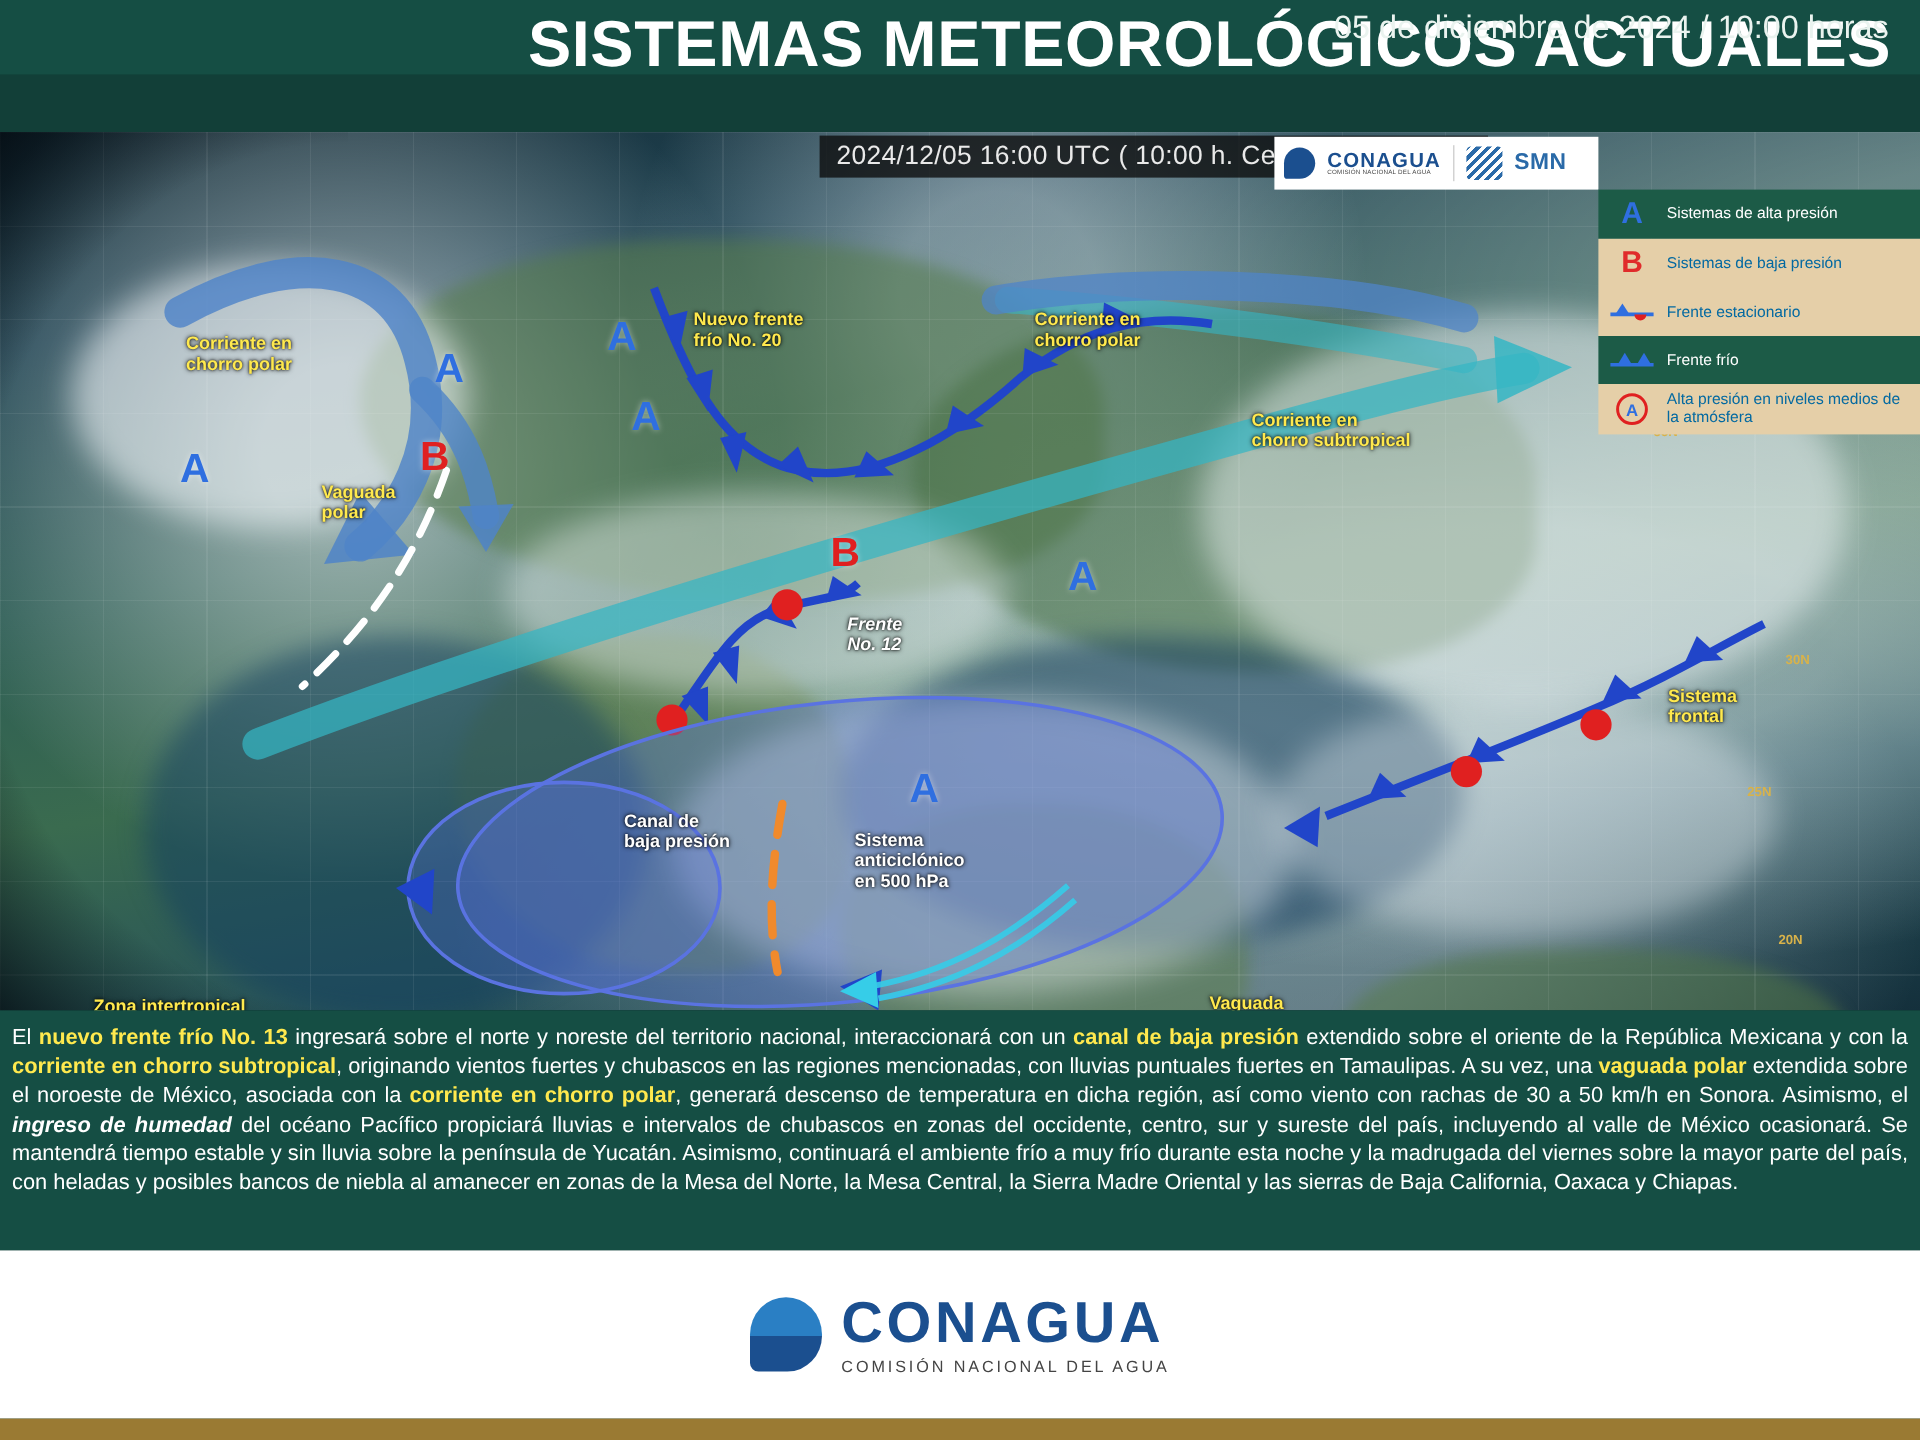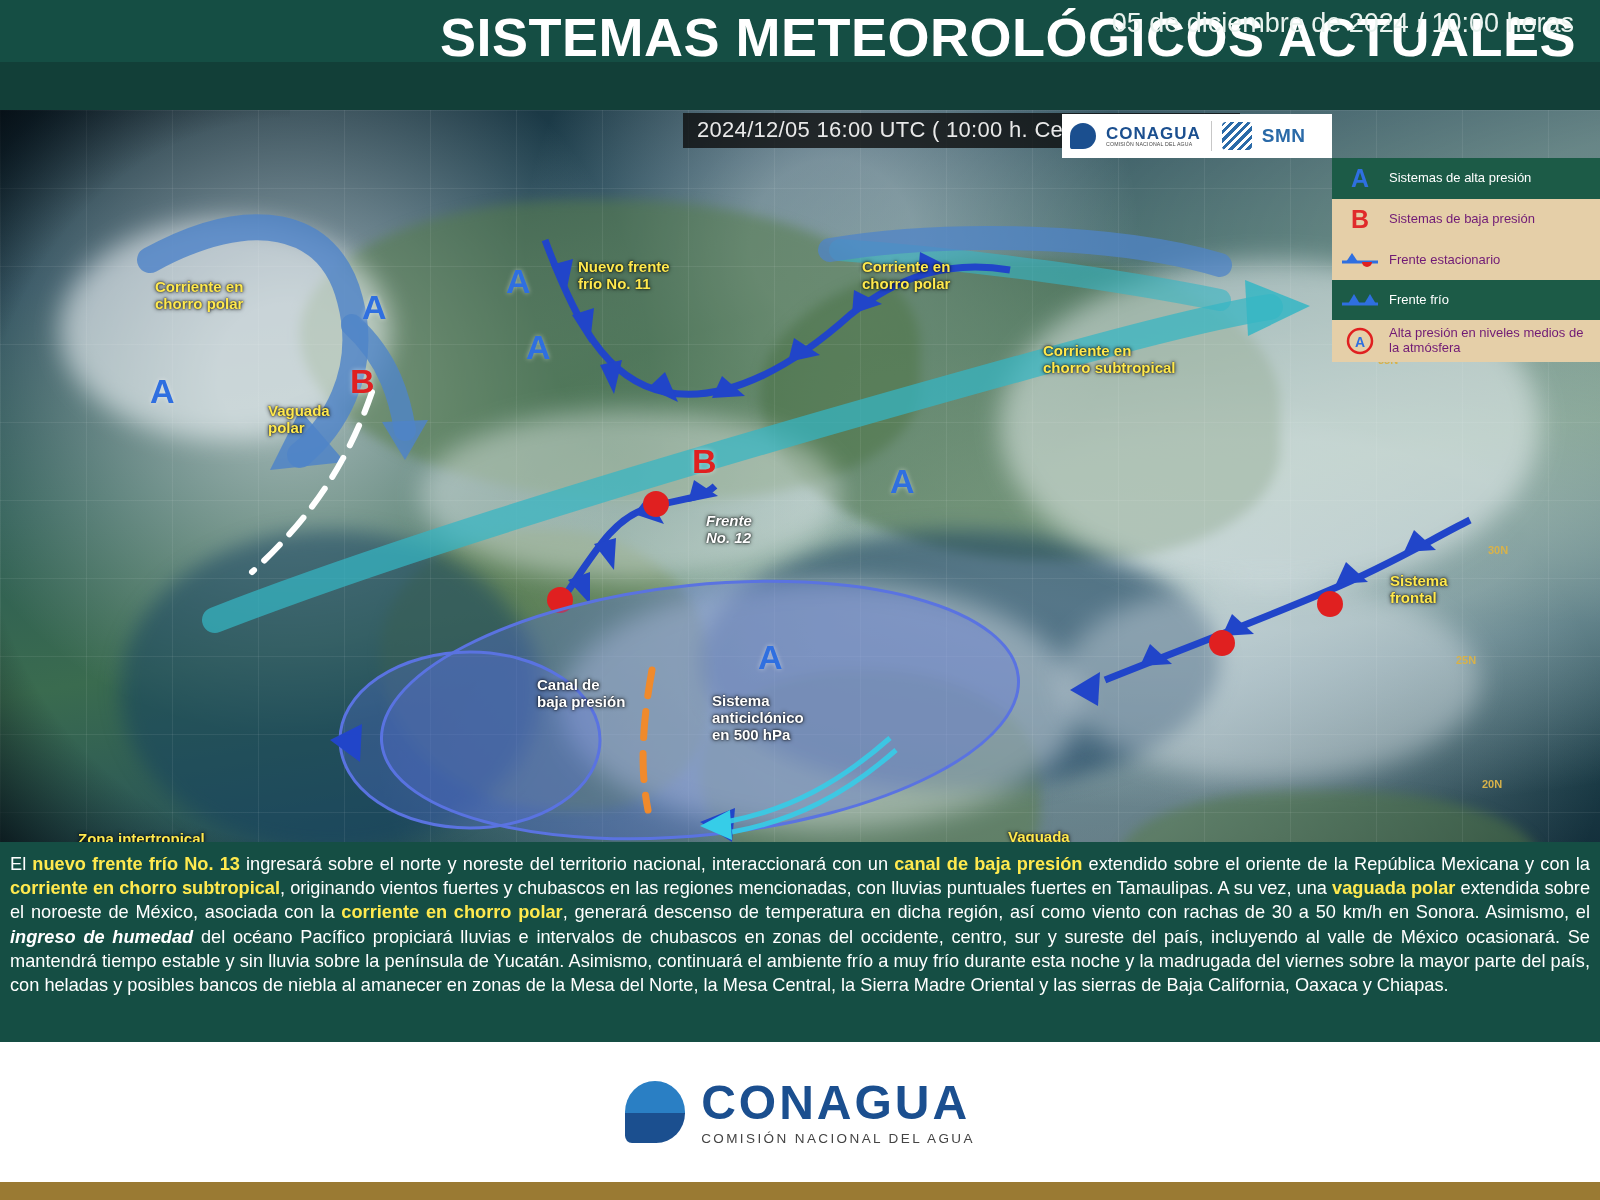--- a/index.html
+++ b/index.html
@@ -134,21 +134,21 @@
     gap:9px;
     padding:6px 8px;
     min-height:40px;
   }
   .legend .row.dark { background:#1c5b47; }
   .legend .row.light { background:#e5cfa8; color:#7a4a20; }
   .legend .sym { width:40px; flex:none; text-align:center; }
   .legend .sym .bigA { font-size:25px; font-weight:bold; color:#2f6fe0; }
   .legend .sym .bigB { font-size:25px; font-weight:bold; color:#e02b2b; }
   .legend .lbl { line-height:1.12; }
-  .legend .row.light .lbl { color:#701a75; }
+  .legend .row.light .lbl { color:#0369a1; }
 
   .legend svg { display:block; }
 
   
   .ann {
     position:absolute;
     font-weight:bold;
     line-height:1.14;
     text-shadow:0 0 4px rgba(0,0,0,.85), 0 0 2px rgba(0,0,0,.9);
     white-space:pre-line;
@@ -320,32 +320,32 @@
       <div class="c2">COMISIÓN NACIONAL DEL AGUA</div>
     </div>
     <div class="divider"></div>
     <div class="smn-mark"></div>
     <div class="smn-text">SMN</div>
   </div>
 
   <div class="ann yellow" style="left:155px;top:168px;">Corriente en
 chorro polar</div>
   <div class="ann yellow" style="left:578px;top:148px;">Nuevo frente
-frío No. 11</div>
+frío No. 20</div>
   <div class="ann yellow" style="left:862px;top:148px;">Corriente en
 chorro polar</div>
   <div class="ann yellow" style="left:1043px;top:232px;">Corriente en
 chorro subtropical</div>
   <div class="ann yellow" style="left:268px;top:292px;">Vaguada
 polar</div>
   <div class="ann white" style="left:706px;top:402px;font-style:italic;">Frente
 No. 12</div>
   <div class="ann yellow" style="left:1390px;top:462px;">Sistema
 frontal</div>
-  <div class="ann white" style="left:520px;top:566px;margin-left:17px;">Canal de
+  <div class="ann white" style="left:520px;top:566px;">Canal de
 baja presión</div>
   <div class="ann white" style="left:712px;top:582px;">Sistema
 anticiclónico
 en 500 hPa</div>
   <div class="ann yellow" style="left:78px;top:720px;">Zona intertropical
 de convergencia</div>
   <div class="ann yellow" style="left:1008px;top:718px;">Vaguada
 monzónica</div>
 
   <div class="ann blueA" style="left:150px;top:262px;">A</div>

